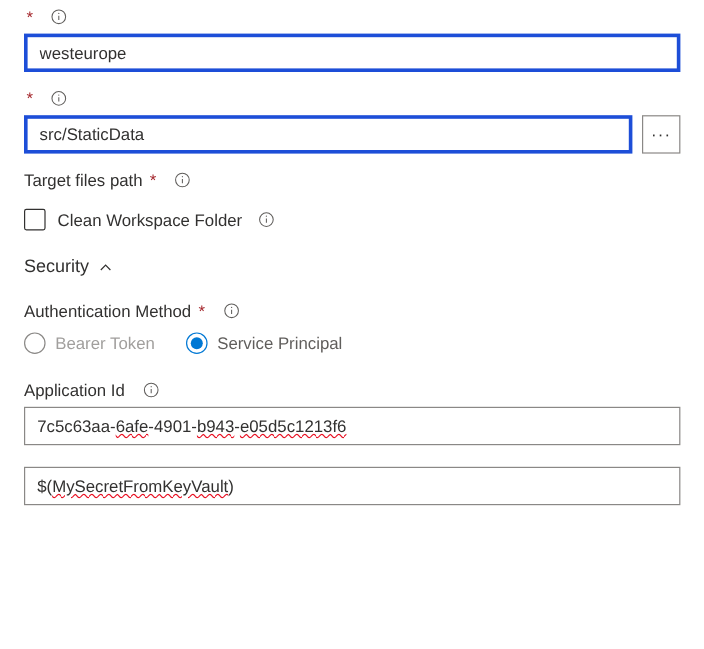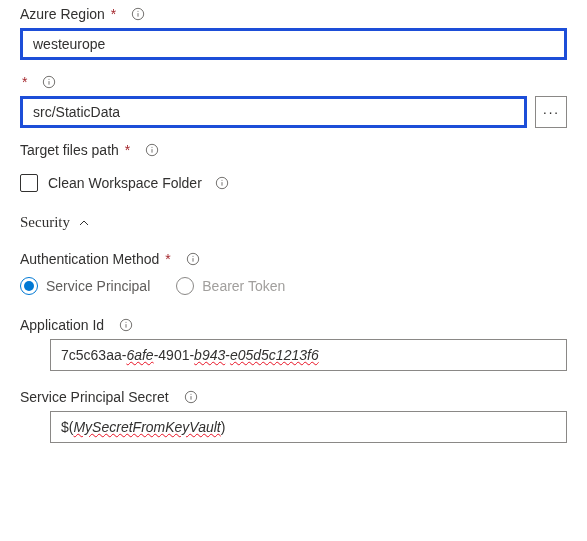--- a/index.html
+++ b/index.html
@@ -64,21 +64,20 @@
     cursor: pointer;
   }
   .section-header {
     display: flex;
     align-items: center;
     gap: 8px;
     font-size: 15px;
     color: #323130;
     margin-bottom: 20px;
     cursor: pointer;
-    font-family: Liberation Serif, serif;
   }
   .chevron {
     width: 12px; height: 12px;
     display: inline-flex; align-items: center; justify-content: center;
   }
   .radio-group {
     display: flex;
     gap: 26px;
     margin-top: 10px;
     margin-bottom: 22px;
@@ -102,41 +101,38 @@
     border-radius: 50%;
     background: #0078d4;
   }
   .radio-label { font-size: 14px; color: #605e5c; }
   .radio-label.dim { color: #a19f9d; }
   .squiggle {
     text-decoration: underline;
     text-decoration-style: wavy;
     text-decoration-color: #e81123;
     text-decoration-thickness: 1px;
-    font-style: italic;
   }
   .val-display {
     flex: 1;
     border: 1px solid #8a8886;
     padding: 6px 10px;
     font-size: 14px;
     height: 32px;
     background: #fff;
     display: flex;
     align-items: center;
     white-space: pre;
-    margin-left: 30px;
   }
 </style>
 </head>
 <body>
 
 <div class="field">
   <div class="label-row">
-    <span class="label">Azure Region</span>
     <span class="required">*</span>
     <span class="info-icon">
       <svg viewBox="0 0 16 16" fill="none" stroke="#605e5c" stroke-width="1">
           <circle cx="8" cy="8" r="6.5"></circle>
           <line x1="8" y1="7" x2="8" y2="11"></line>
           <circle cx="8" cy="4.8" r="0.6" fill="#605e5c" stroke="none"></circle>
         </svg>
     </span>
   </div>
   <div class="input-row">
@@ -203,55 +199,45 @@
     <span class="info-icon">
       <svg viewBox="0 0 16 16" fill="none" stroke="#605e5c" stroke-width="1">
           <circle cx="8" cy="8" r="6.5"></circle>
           <line x1="8" y1="7" x2="8" y2="11"></line>
           <circle cx="8" cy="4.8" r="0.6" fill="#605e5c" stroke="none"></circle>
         </svg>
     </span>
   </div>
   <div class="radio-group">
     <div class="radio-option">
+      <div class="radio-circle"></div>
+      <span class="radio-label dim">Bearer Token</span>
+    </div>
+    <div class="radio-option">
       <div class="radio-circle selected">
           <div class="radio-dot"></div>
         </div>
       <span class="radio-label">Service Principal</span>
     </div>
-    <div class="radio-option">
-      <div class="radio-circle"></div>
-      <span class="radio-label dim">Bearer Token</span>
-    </div>
   </div>
 </div>
 
 <div class="field">
   <div class="label-row">
     <span class="label">Application Id</span>
     <span class="info-icon">
       <svg viewBox="0 0 16 16" fill="none" stroke="#605e5c" stroke-width="1">
           <circle cx="8" cy="8" r="6.5"></circle>
           <line x1="8" y1="7" x2="8" y2="11"></line>
           <circle cx="8" cy="4.8" r="0.6" fill="#605e5c" stroke="none"></circle>
         </svg>
     </span>
   </div>
   <div class="input-row">
     <div class="val-display"><span>7c5c63aa-</span><span class="squiggle">6afe</span><span>-4901-</span><span class="squiggle">b943</span><span>-</span><span class="squiggle">e05d5c1213f6</span></div>
   </div>
 </div>
 
 <div class="field" style="margin-top:18px">
-  <div class="label-row">
-    <span class="label">Service Principal Secret</span>
-    <span class="info-icon">
-      <svg viewBox="0 0 16 16" fill="none" stroke="#605e5c" stroke-width="1">
-          <circle cx="8" cy="8" r="6.5"></circle>
-          <line x1="8" y1="7" x2="8" y2="11"></line>
-          <circle cx="8" cy="4.8" r="0.6" fill="#605e5c" stroke="none"></circle>
-        </svg>
-    </span>
-  </div>
   <div class="input-row">
     <div class="val-display"><span>$(</span><span class="squiggle">MySecretFromKeyVault</span><span>)</span></div>
   </div>
 </div>
 
 </body></html>

